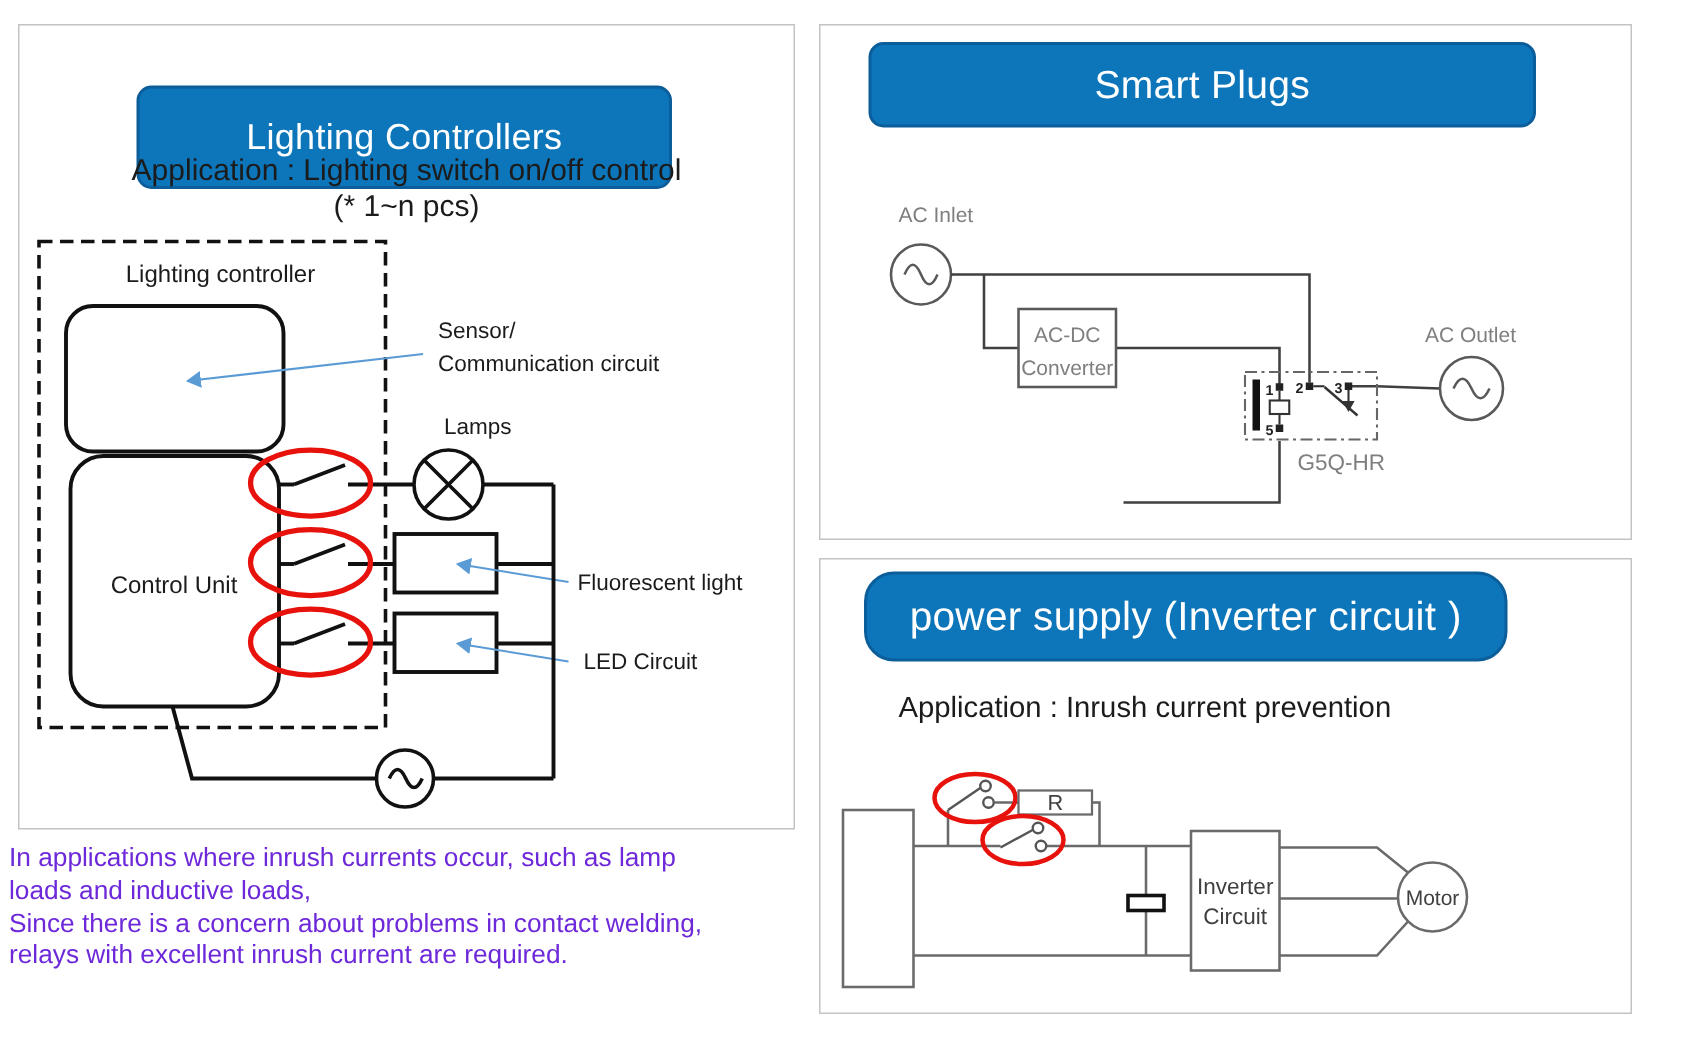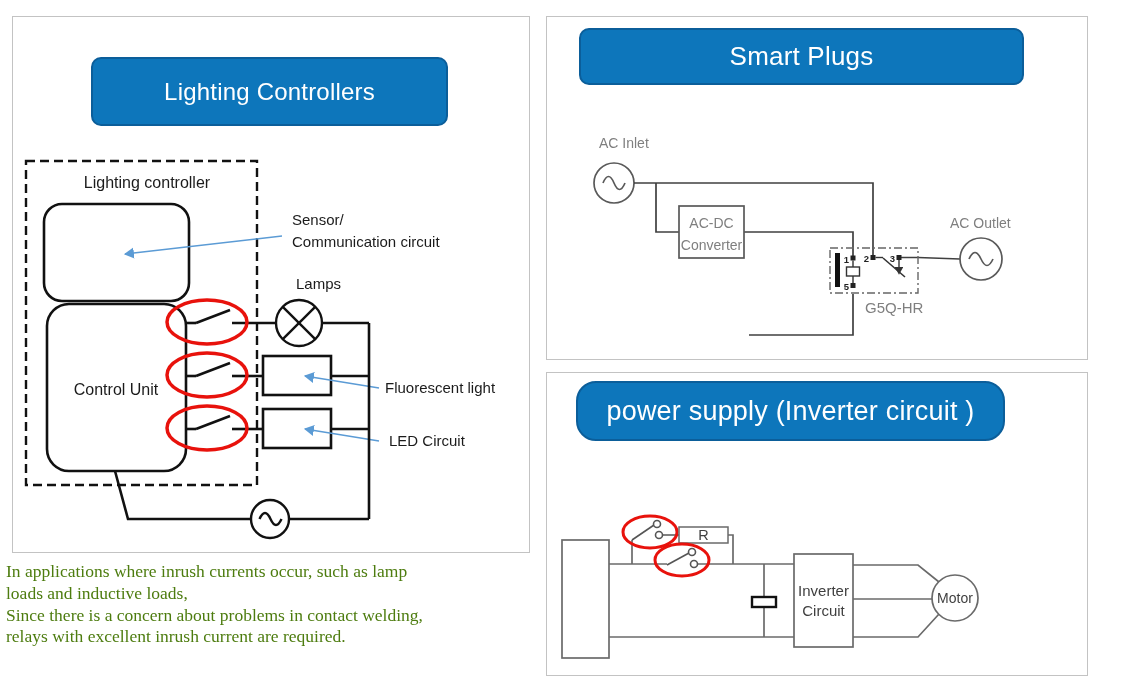--- a/index.html
+++ b/index.html
@@ -4,29 +4,33 @@
 <style>
   html,body{margin:0;padding:0;background:#ffffff;}
   body{width:1133px;height:691px;position:relative;font-family:"Liberation Sans",sans-serif;overflow:hidden;}
   .panel{position:absolute;background:#ffffff;border:1px solid #c3c3c3;box-sizing:border-box;}
   .hdr-btn{position:absolute;background:#0d76bb;border:2.5px solid #0b5e9a;border-radius:10px;
            color:#ffffff;display:flex;align-items:center;justify-content:center;
            box-sizing:border-box;letter-spacing:.2px;}
   .app-text{position:absolute;color:#1b1b1b;}
   .center2{left:0;width:100%;text-align:center;}
   .pre{white-space:pre;}
-  .footer-text{position:absolute;color:#4d7c0f;white-space:pre-line;font-family:Liberation Serif, serif;}
+  .footer-text{position:absolute;color:#6d28d9;white-space:pre-line;}
   svg{position:absolute;left:0;top:0;}
   svg text{font-family:"Liberation Sans",sans-serif;}
 </style>
 </head>
 <body>
 
 <div class="panel" style="left:12px;top:16px;width:518px;height:537px;">
   <div class="hdr-btn" style="left:78px;top:8px;width:357px;height:69px;font-size:24px;margin-top:32px;">Lighting Controllers</div>
+  <div class="app-text center2" style="top:85px;font-size:20px;line-height:24px;">
+    <div>Application : Lighting switch on/off control</div>
+    <div>(* 1~n pcs)</div>
+  </div>
 
   <svg width="516" height="534" viewBox="0 0 516 534">
     <defs>
       <marker id="arwBlue" viewBox="0 0 10 10" refX="8" refY="5" markerWidth="8" markerHeight="8" orient="auto">
         <path d="M0,0 L9,5 L0,10 z" fill="#5b9bd5"></path>
       </marker>
     </defs>
 
     <rect x="13" y="144" width="231" height="324" fill="none" stroke="#111111" stroke-width="2.4" stroke-dasharray="9 5"></rect>
     <text x="134" y="171" font-size="16" fill="#1b1b1b" text-anchor="middle">Lighting controller</text>
@@ -145,20 +149,21 @@
     <text x="403" y="211" font-size="14" fill="#7f7f7f">AC Outlet</text>
     <g stroke="#595959" stroke-width="1.7" fill="none">
       <circle cx="434" cy="242" r="21"></circle>
       <path d="M 422 242 q 6 -13, 12 0 q 6 13, 12 0"></path>
     </g>
   </svg>
 </div>
 
 <div class="panel" style="left:546px;top:372px;width:542px;height:304px;">
   <div class="hdr-btn" style="left:29px;top:8px;width:429px;height:60px;font-size:27px;border-radius:20px;">power supply (Inverter circuit )</div>
+  <div class="app-text" style="left:52px;top:88px;font-size:19.5px;">Application : Inrush current prevention</div>
 
   <svg width="540" height="302" viewBox="0 0 540 302">
 
     <rect x="15" y="167" width="47" height="118" fill="#ffffff" stroke="#6a6a6a" stroke-width="1.7"></rect>
 
     <g stroke="#6a6a6a" stroke-width="1.7" fill="none">
       <line x1="62" y1="191" x2="120" y2="191"></line>
       <line x1="151" y1="191" x2="247" y2="191"></line>
       <line x1="62" y1="264" x2="247" y2="264"></line>
       <polyline points="85,191 85,167"></polyline>

